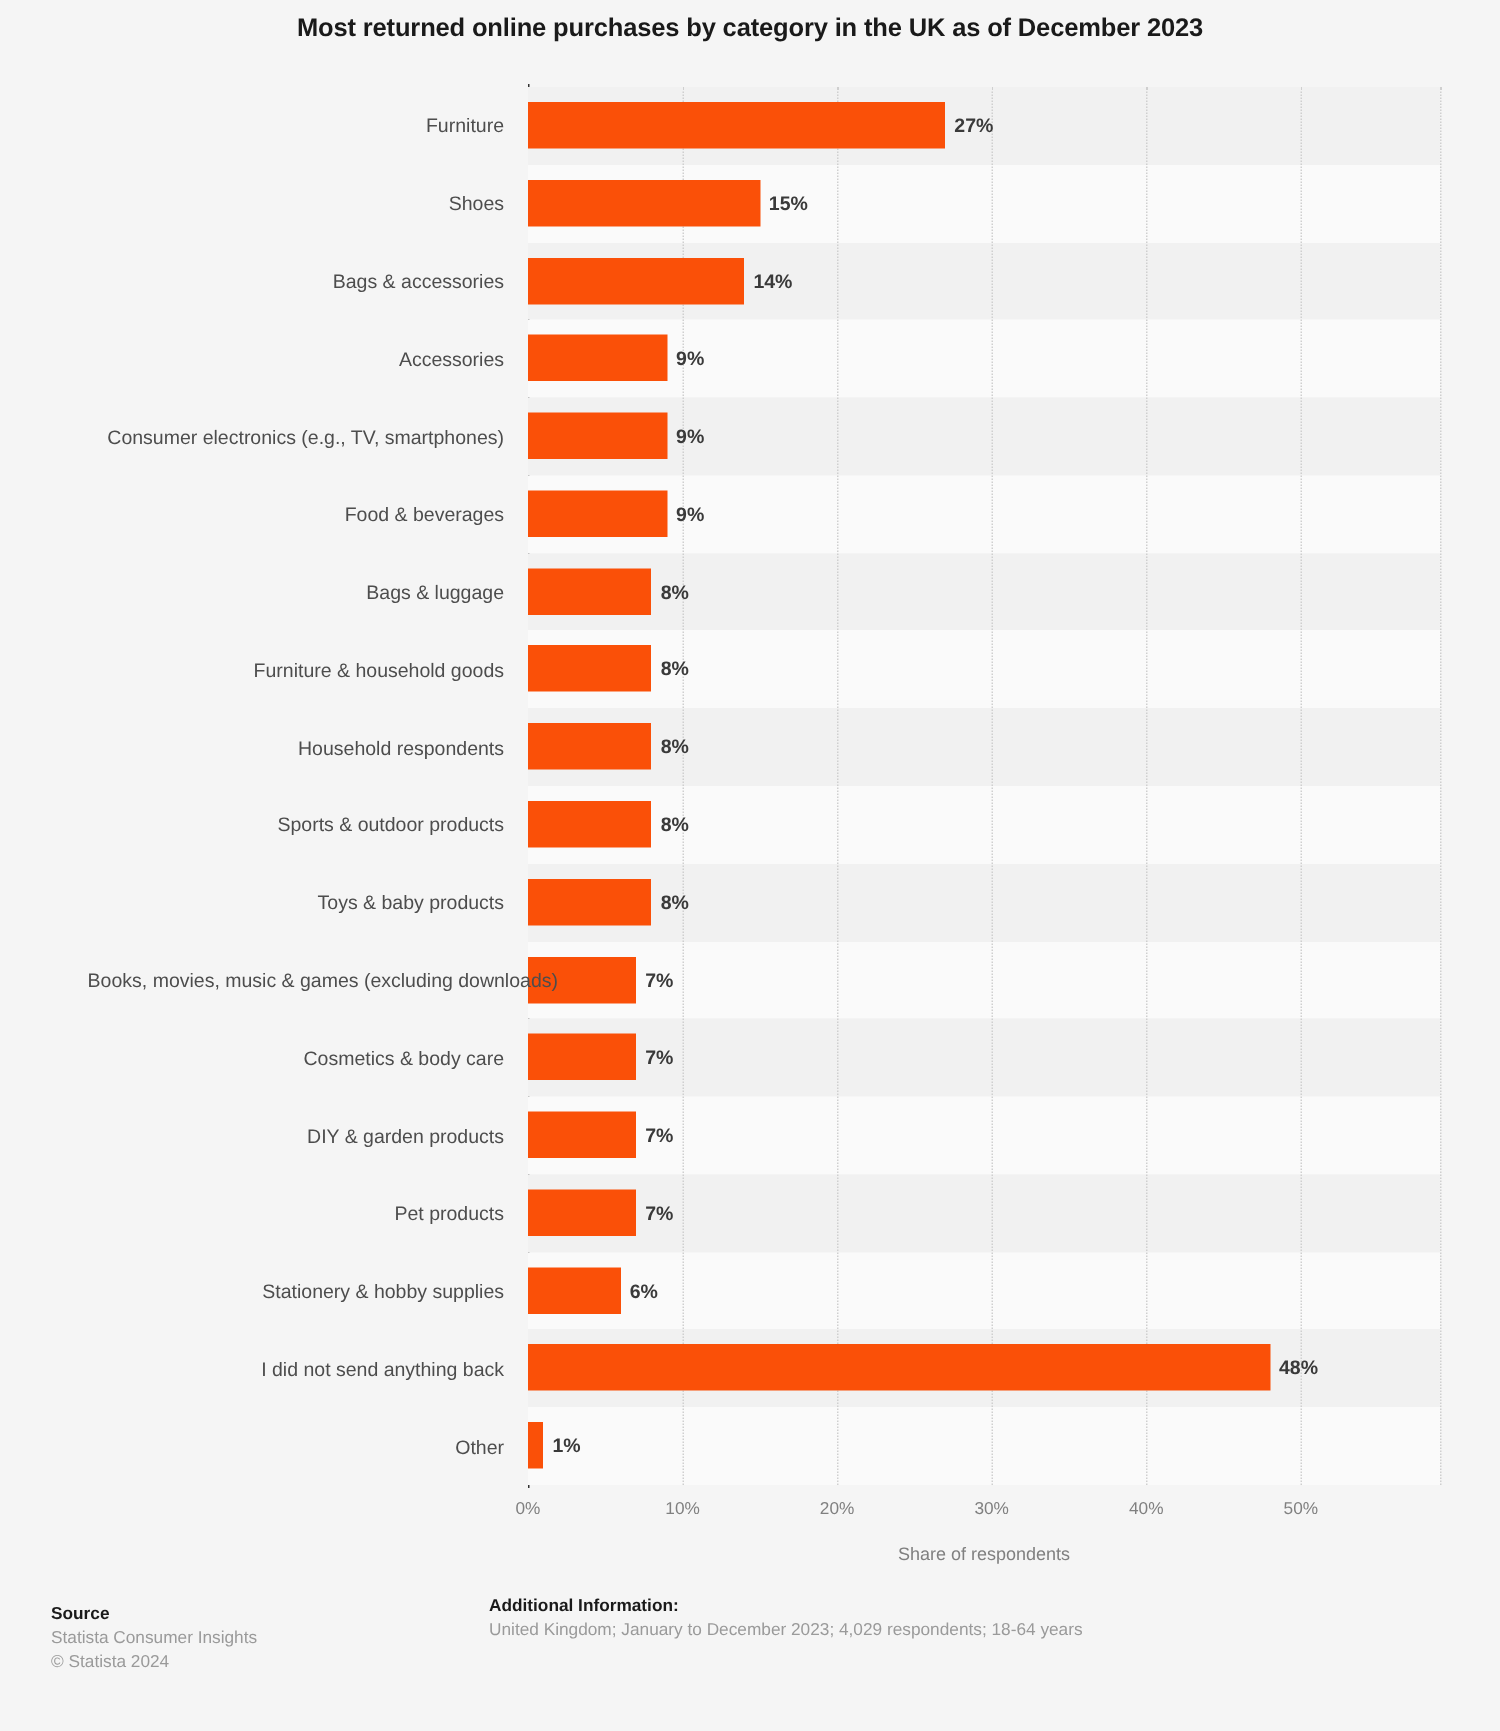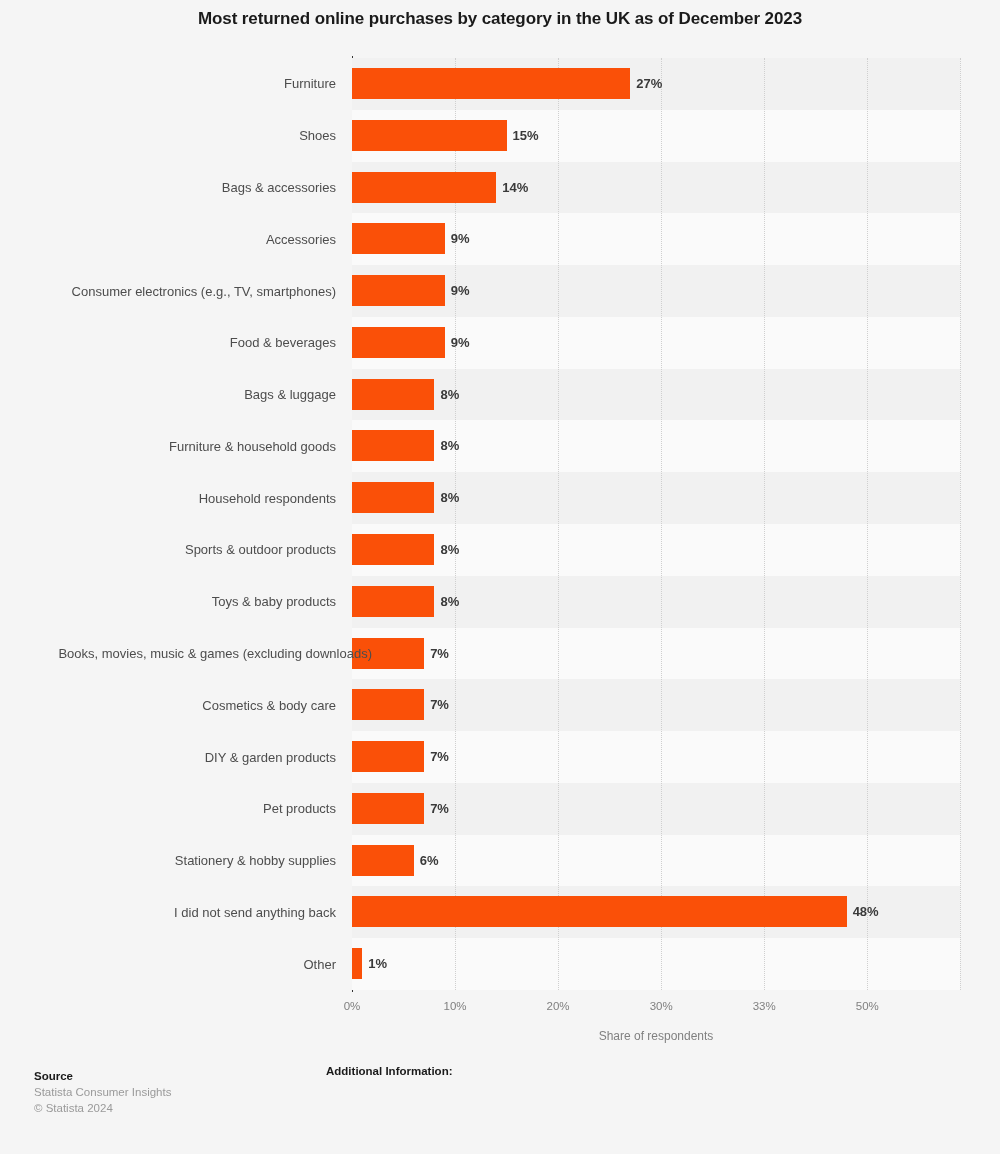--- a/index.html
+++ b/index.html
@@ -272,27 +272,28 @@
     <div class="cat-label" style="top: 800.278px;">Pet products</div>
     <div class="cat-label" style="top: 852.056px;">Stationery &amp; hobby supplies</div>
     <div class="cat-label" style="top: 903.833px;">I did not send anything back</div>
     <div class="cat-label" style="top: 955.611px;">Other</div>
   </div>
 <div id="xticks">
     <div class="xtick" style="left: 352px;">0%</div>
     <div class="xtick" style="left: 455.051px;">10%</div>
     <div class="xtick" style="left: 558.102px;">20%</div>
     <div class="xtick" style="left: 661.153px;">30%</div>
-    <div class="xtick" style="left: 764.203px;">33%</div>
+    <div class="xtick" style="left: 764.203px;">40%</div>
     <div class="xtick" style="left: 867.254px;">50%</div>
   </div>
 
 <div id="x-axis-title">Share of respondents</div>
 
 <div id="footer-source">
   <div class="foot-head">Source</div>
   <div class="foot-line">Statista Consumer Insights</div>
   <div class="foot-line">© Statista 2024</div>
 </div>
 
 <div id="footer-extra">
   <div class="foot-head">Additional Information:</div>
+  <div class="foot-line">United Kingdom; January to December 2023; 4,029 respondents; 18-64 years</div>
 </div>
 
 </body></html>

